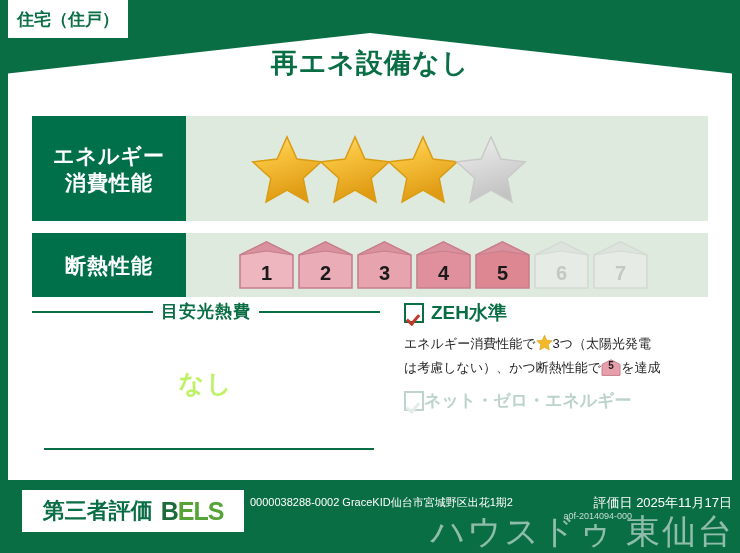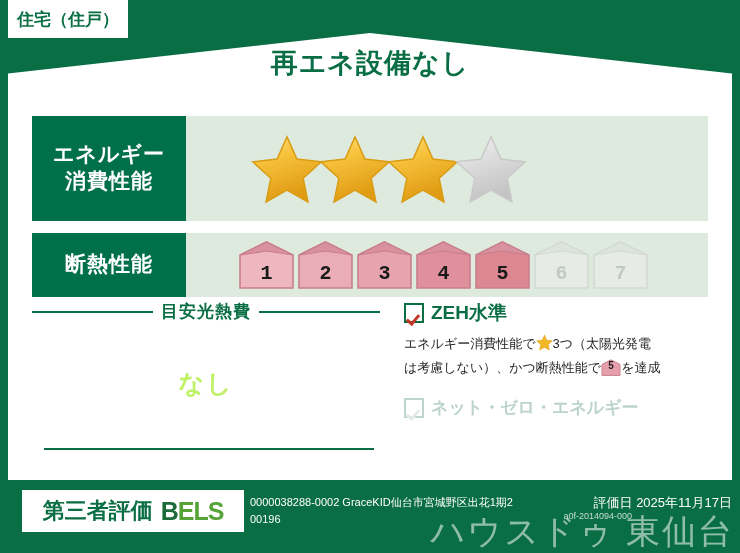--- a/index.html
+++ b/index.html
@@ -76,21 +76,20 @@
     margin-top: 2px;
   }
 
   
   .rating-row {
     position: absolute;
     left: 32px;
     width: 676px;
     display: flex;
     align-items: stretch;
-    font-family: Liberation Mono, monospace;
   }
   #row-energy { top: 116px; height: 105px; }
   #row-insul  { top: 233px; height: 64px; }
 
   .row-label {
     width: 154px;
     background: #00704a;
     color: #ffffff;
     font-weight: bold;
     font-size: 21px;
@@ -245,24 +244,23 @@
   }
   #zeh-desc .mini-house .mn {
     position: absolute;
     left: 0; right: 0; bottom: 0px;
     text-align: center;
     font-size: 10px;
     font-weight: bold;
     color: #222;
   }
   #nze-row {
-    margin-top: 18px;
-    display: flex;
-    align-items: center;
-    gap: 7px;
+    margin-top: 11px;
+    display: flex;
+    align-items: center;
   }
   #nze-label {
     font-size: 17px;
     font-weight: bold;
     color: #bcd3cd;
     letter-spacing: 0px;
   }
 
   
   #footer {
@@ -493,21 +491,20 @@
   </div>
 
   <div id="footer">
     <div id="bels-badge">
       <span id="bels-jp">第三者評価</span>
       <span id="bels-en"><span class="b1">B</span><span class="b2">ELS</span></span>
     </div>
 
     <div id="footer-id">
       <div>0000038288-0002 GraceKID仙台市宮城野区出花1期2</div>
-      <div>00196</div>
     </div>
 
     <div id="footer-date">
       <span>評価日</span>
       <span>2025年11月17日</span>
     </div>
 
     <div id="watermark">ハウスドゥ 東仙台</div>
     <div id="watermark-code">a0f-2014094-000</div>
   </div>

